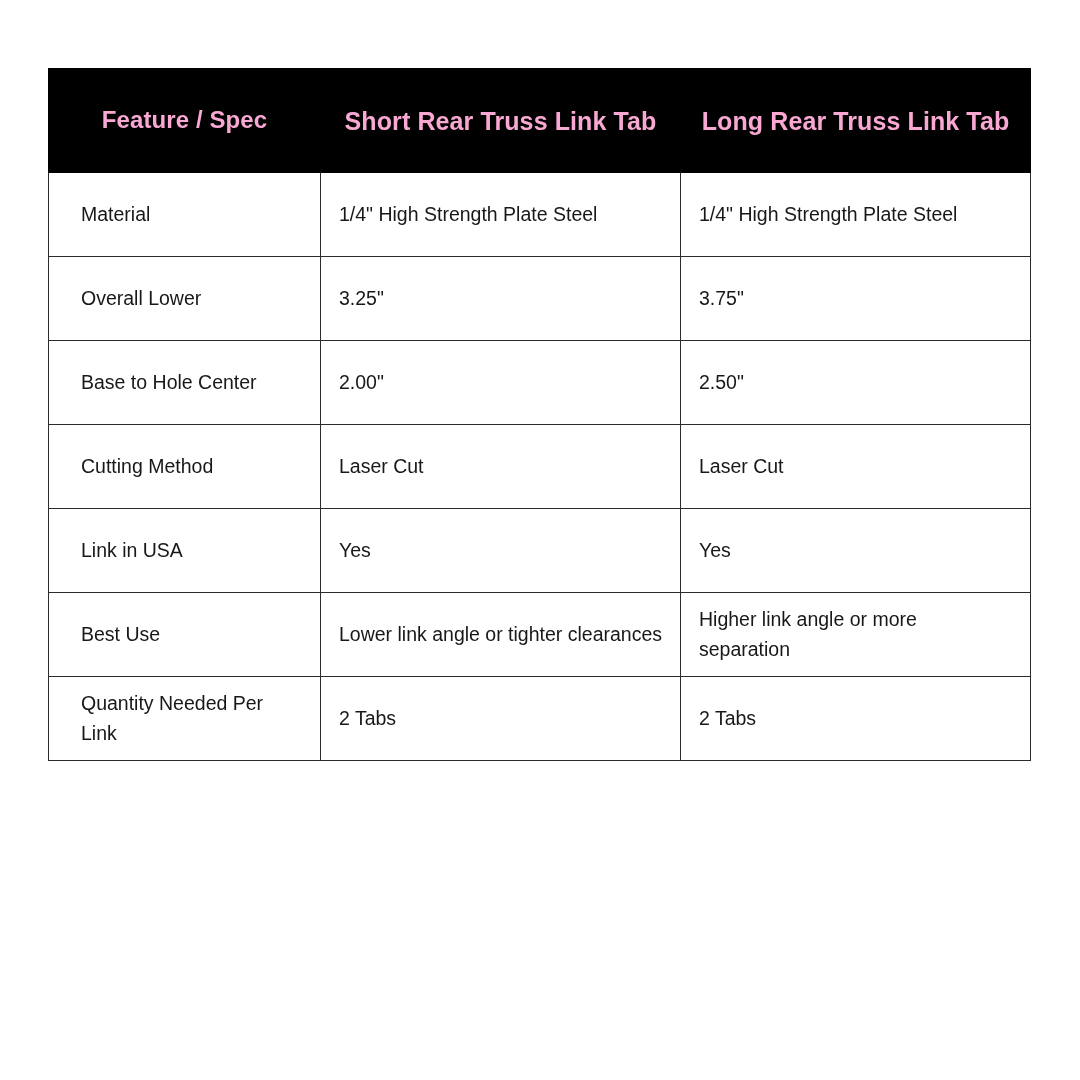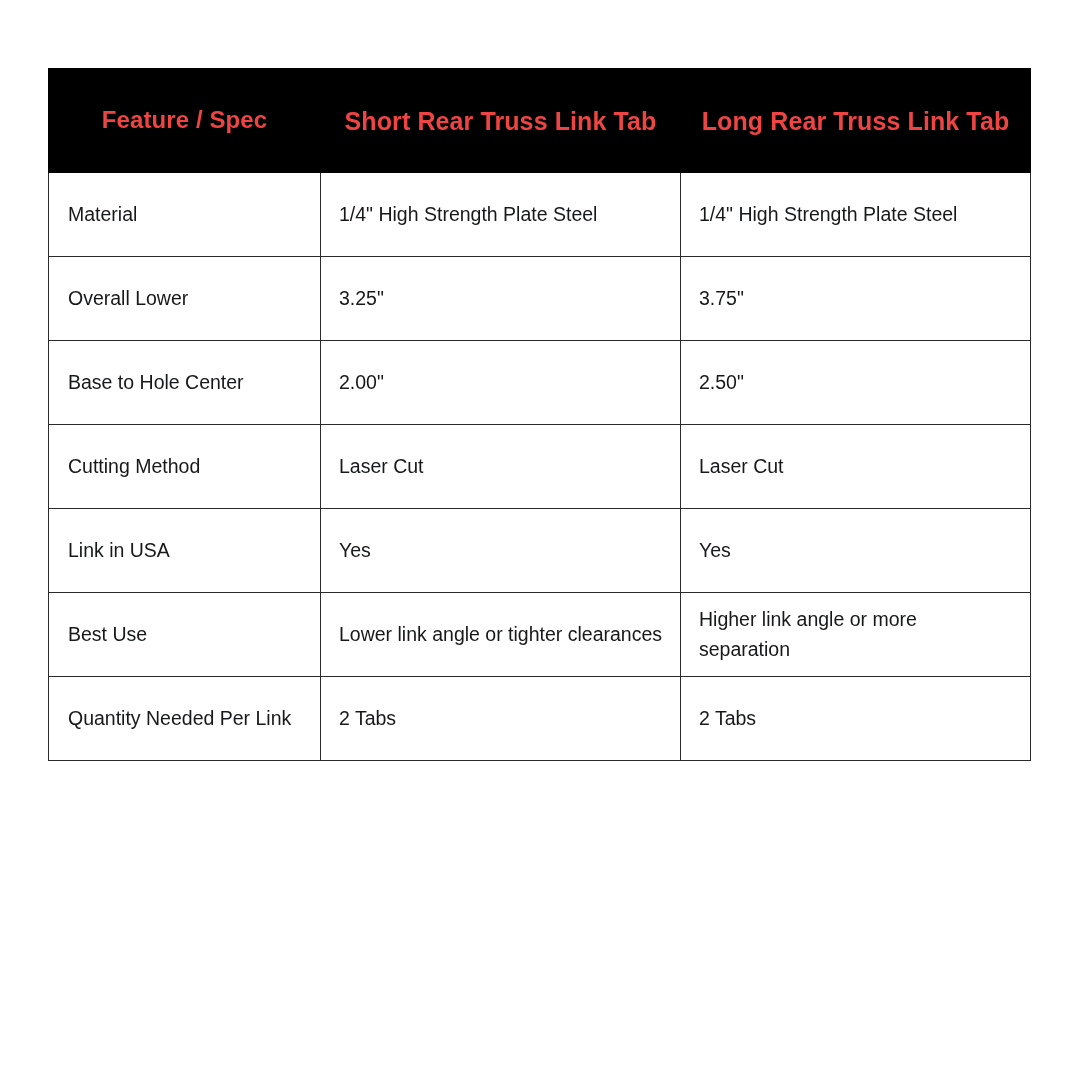--- a/index.html
+++ b/index.html
@@ -36,21 +36,21 @@
     background: #ffffff;
   }
 
   table.spec-table col.c-feature { width: 272px; }
   table.spec-table col.c-short   { width: 360px; }
   table.spec-table col.c-long    { width: 350px; }
 
   
   thead th {
     background: #000000;
-    color: #ef4444;
+    color: #f9a8d4;
     font-weight: bold;
     font-size: 25px;
     line-height: 1.28;
     text-align: center;
     vertical-align: middle;
     height: 104px;
     padding: 22px 18px;
     border: 1.5px solid #000000;
     box-sizing: border-box;
     letter-spacing: 0.1px;
@@ -68,21 +68,21 @@
     vertical-align: middle;
     text-align: left;
     font-size: 19.5px;
     line-height: 1.5;
     color: #17181a;
     font-weight: normal;
     background: #ffffff;
   }
 
   tbody td.cell-feature {
-    padding-left: 19px;
+    padding-left: 32px;
   }
   tbody td.cell-value {
     padding-left: 18px;
   }
 </style>
 </head>
 <body>
 
 <div class="page">
 

